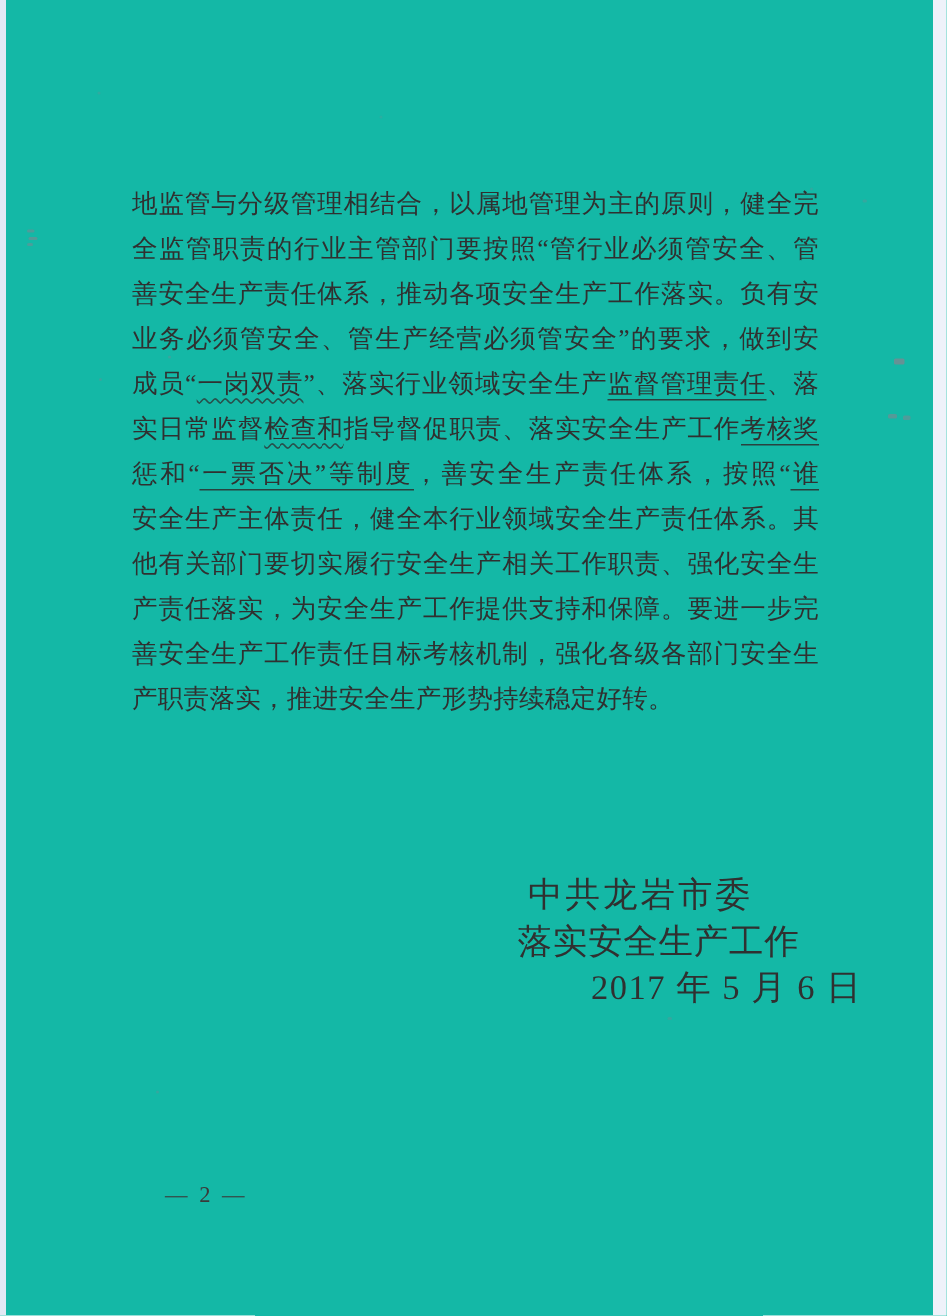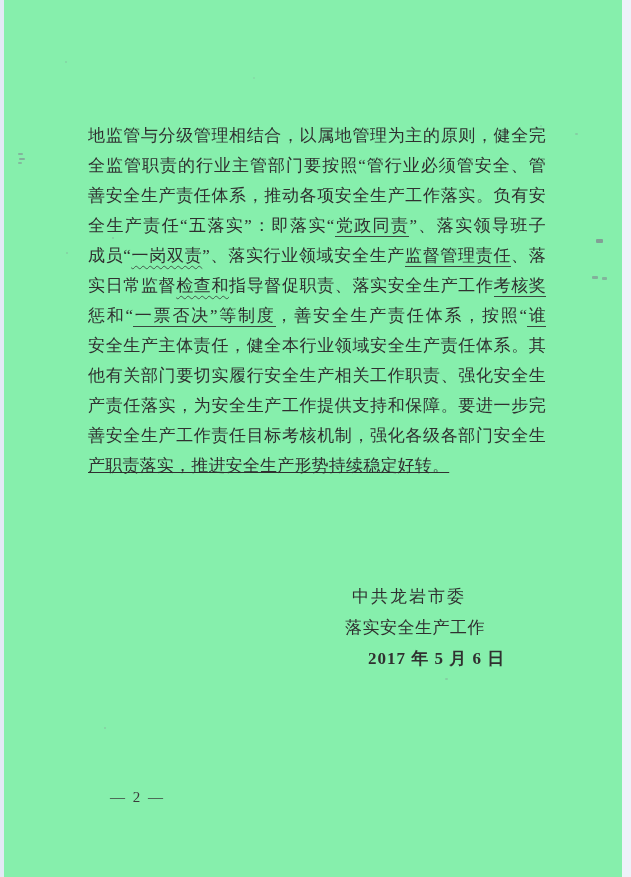--- a/index.html
+++ b/index.html
@@ -1,60 +1,60 @@
 <!DOCTYPE html>
 <html><head>
 <meta charset="utf-8">
 <style>
   html,body{margin:0;padding:0;background:#ffffff;}
   .page{
-    position:relative;width:631px;height:877px;background:#86efac;overflow:hidden;
+    position:relative;width:631px;height:877px;background:#14b8a6;overflow:hidden;
     font-family:"Liberation Serif","DejaVu Serif",serif;color:#303030;
   }
   .edge-left{position:absolute;left:0;top:0;width:4px;height:877px;background:#e2e9f4;}
   .edge-right{position:absolute;right:0;top:0;width:9px;height:877px;background:#eef2fa;}
 
   .body-text{
     position:absolute;left:88px;top:121px;width:458px;
     font-size:17px;line-height:30px;letter-spacing:.2px;
   }
   .line{height:30px;text-align:justify;text-align-last:justify;}
-  .line.last{text-align-last:left;text-decoration:underline;}
+  .line.last{text-align-last:left;}
 
   
   .u-line{border-bottom:1.6px solid rgba(45,45,45,.85);padding-bottom:1px;}
   .u-wavy{text-decoration:underline;text-decoration-style:wavy;
           text-decoration-thickness:1px;text-decoration-color:rgba(45,45,45,.75);
           text-underline-offset:4px;font-family:Liberation Serif, serif;}
   .u-sweep{position:relative;}
   .u-sweep::after{content:"";position:absolute;left:-2px;right:-5px;bottom:-6px;height:13px;
           border-bottom:1.7px solid rgba(50,50,50,.8);
           border-radius:0 0 50% 50% / 0 0 12px 10px;}
 
-  .signature{position:absolute;left:345px;top:581px;font-size:17px;line-height:31px;}
+  .signature{position:absolute;left:345px;top:581px;font-size:23px;line-height:31px;}
   .sig-org1{margin-left:7px;letter-spacing:2px;}
   .sig-org2{letter-spacing:.5px;}
-  .sig-date{margin-left:23px;letter-spacing:1px;font-weight:bold;}
+  .sig-date{margin-left:49px;letter-spacing:1px;}
 
   .pagenum{position:absolute;left:110px;top:789px;font-size:15px;letter-spacing:2px;color:#3a3a3a;}
 
   .speck{position:absolute;background:#80858f;border-radius:1px;}
 </style>
 </head>
 <body>
 
 <div class="page">
   <div class="edge-left"></div>
   <div class="edge-right"></div>
 
   <div class="body-text">
       <div class="line"><span>地监管与分级管理相结合，以属地管理为主的原则，健全完</span></div>
       <div class="line"><span>全监管职责的行业主管部门要按照“管行业必须管安全、管</span></div>
       <div class="line"><span>善安全生产责任体系，推动各项安全生产工作落实。负有安</span></div>
-      <div class="line"><span>全生产责任“五落实”：即落实“</span><span class="u-line">党政同责</span><span>”、落实领导班子</span></div>
+      <div class="line"><span>业务必须管安全、管生产经营必须管安全”的要求，做到安</span></div>
       <div class="line"><span>成员“</span><span class="u-wavy">一岗双责</span><span>”、落实行业领域安全生产</span><span class="u-line">监督管理责任</span><span>、落</span></div>
       <div class="line"><span>实日常监督</span><span class="u-wavy">检查和</span><span>指导督促职责、落实安全生产工作</span><span class="u-line">考核奖</span></div>
       <div class="line"><span>惩和“</span><span class="u-line">一票否决”等制度</span><span>，善安全生产责任体系，按照“</span><span class="u-line">谁</span></div>
       <div class="line"><span>安全生产主体责任，健全本行业领域安全生产责任体系。其</span></div>
       <div class="line"><span>他有关部门要切实履行安全生产相关工作职责、强化安全生</span></div>
       <div class="line"><span>产责任落实，为安全生产工作提供支持和保障。要进一步完</span></div>
       <div class="line"><span>善安全生产工作责任目标考核机制，强化各级各部门安全生</span></div>
       <div class="line last"><span>产职责落实，推进安全生产形势持续稳定好转。</span></div>
     </div>
 

